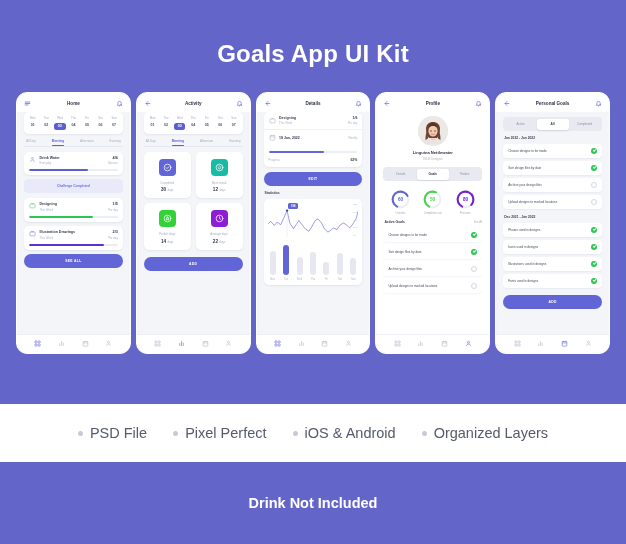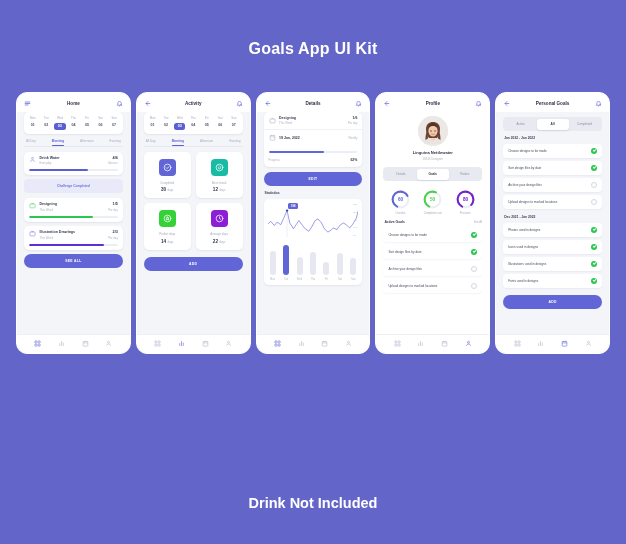--- a/index.html
+++ b/index.html
@@ -8,21 +8,21 @@
     font-family: "Liberation Sans", sans-serif;
     background: #6366c8;
     overflow: hidden;
   }
   .page { position: relative; width: 626px; height: 544px; background: #6366c8; }
 
   
   .kit-title {
     position: absolute; top: 40px; left: 0; width: 100%;
     text-align: center; color: #ffffff;
-    font-size: 16px; font-weight: bold; letter-spacing: .2px;
+    font-size: 24px; font-weight: bold; letter-spacing: .2px;
   }
 
   
   .phones {
     position: absolute; top: 92px; left: 16px;
     width: 594px; height: 262px;
     display: flex; gap: 5px;
   }
   .phone {
     width: 116px; height: 262px;
@@ -864,16 +864,34 @@
           <svg viewBox="0 0 24 24" fill="none" stroke="#b3b6c7" stroke-width="2">
             <circle cx="12" cy="8" r="3.4"></circle>
               <path d="M5 20c0-3.6 3.1-6 7-6s7 2.4 7 6"></path>
             </svg>
         </span>
       </div>
     </div>
 
   </div>
 
+  <div class="features">
+    <span class="feat">
+      <i class="dot"></i>
+      <span class="ftext">PSD File</span>
+    </span>
+    <span class="feat">
+      <i class="dot"></i>
+      <span class="ftext">Pixel Perfect</span>
+    </span>
+    <span class="feat">
+      <i class="dot"></i>
+      <span class="ftext">iOS &amp; Android</span>
+    </span>
+    <span class="feat">
+      <i class="dot"></i>
+      <span class="ftext">Organized Layers</span>
+    </span>
+  </div>
 
   <div class="footer-note">Drink Not Included</div>
 
 </div>
 
 </body></html>

